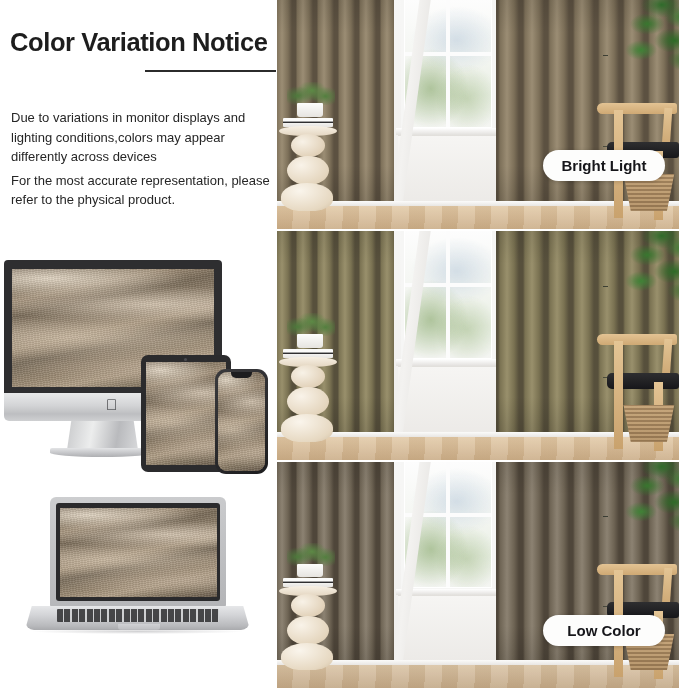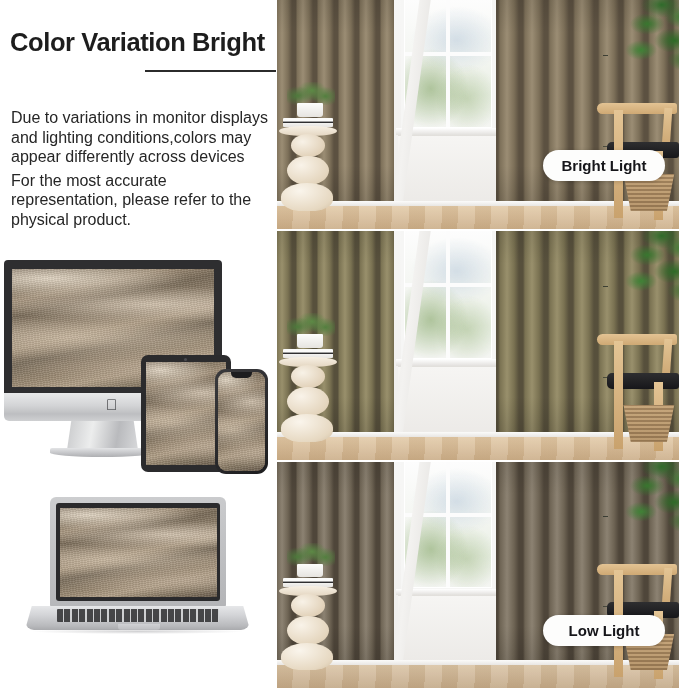--- a/index.html
+++ b/index.html
@@ -23,21 +23,21 @@
     width: 268px;
     font-size: 25.5px; font-weight: bold; color: #1d1d1d;
     letter-spacing: -0.4px; white-space: nowrap;
   }
   #title-rule {
     position: absolute; left: 145px; top: 70px;
     width: 131px; height: 2px; background: #2b2b2b;
   }
   #notice-body { position: absolute; left: 11px; top: 108px; width: 262px; }
   .notice-para {
-    font-size: 16px; line-height: 19.5px; color: #262626;
+    font-size: 13px; line-height: 19.5px; color: #262626;
   }
   .notice-para + .notice-para { margin-top: 4px; }
 
   
   #devices { position: absolute; left: 0px; top: 252px; width: 277px; height: 436px; }
 
   .screen-tex {
     position: absolute; inset: 0;
     background-color: #8a7a66;
     background-image:
@@ -370,21 +370,21 @@
   }
   #scene-2 .pill { bottom: 42px; }
 </style>
 </head>
 <body>
 
 <div id="page">
 
   <div id="left-col">
 
-    <div id="notice-title">Color Variation Bright</div>
+    <div id="notice-title">Color Variation Notice</div>
     <div id="title-rule"></div>
 
     <div id="notice-body">
       <p class="notice-para">Due to variations in monitor displays and lighting conditions,colors may appear differently across devices</p>
       <p class="notice-para">For the most accurate representation, please refer to the physical product.</p>
     </div>
 
     <div id="devices">
 
       <div id="imac">
@@ -549,17 +549,17 @@
       <div class="tbl-s2"></div>
       <div class="tbl-s3"></div>
       <div class="bigplant"></div>
       <div class="bigplant-stems"></div>
       <div class="chair-arm"></div>
       <div class="chair-back"></div>
       <div class="chair-seat"></div>
       <div class="chair-leg-a"></div>
       <div class="chair-leg-b"></div>
       <div class="basket"></div>
-      <div class="pill">Low Light</div>
+      <div class="pill">Low Color</div>
     </div>
 
   </div>
 </div>
 
 </body></html>

